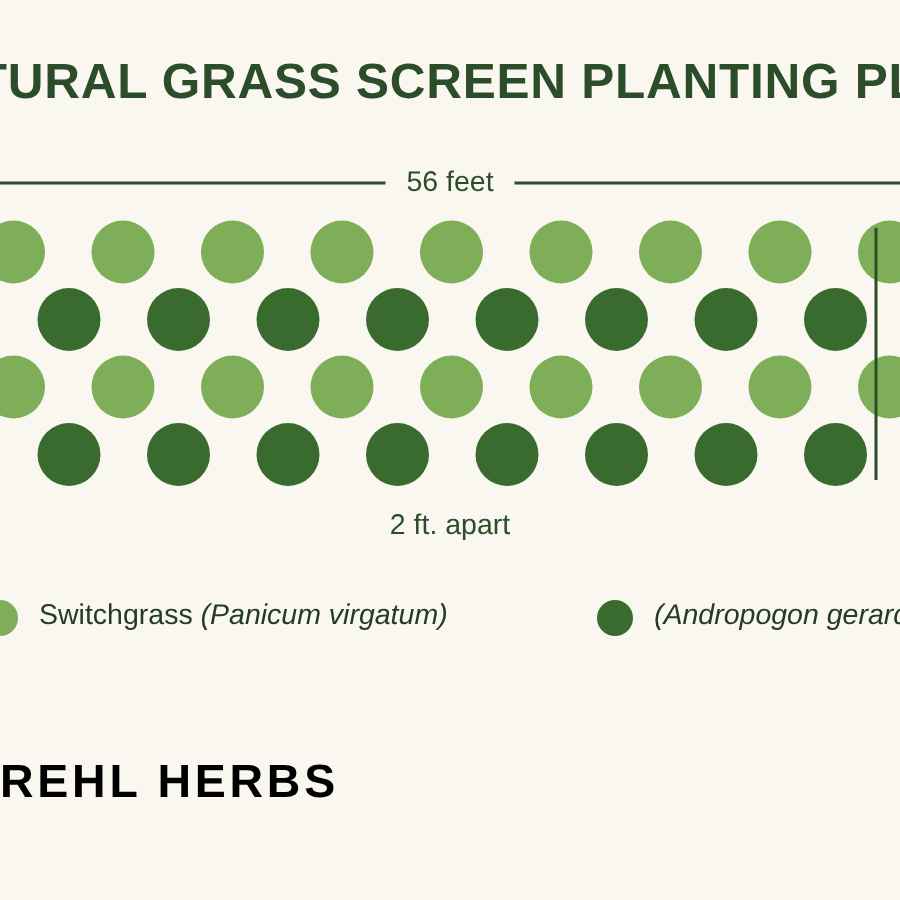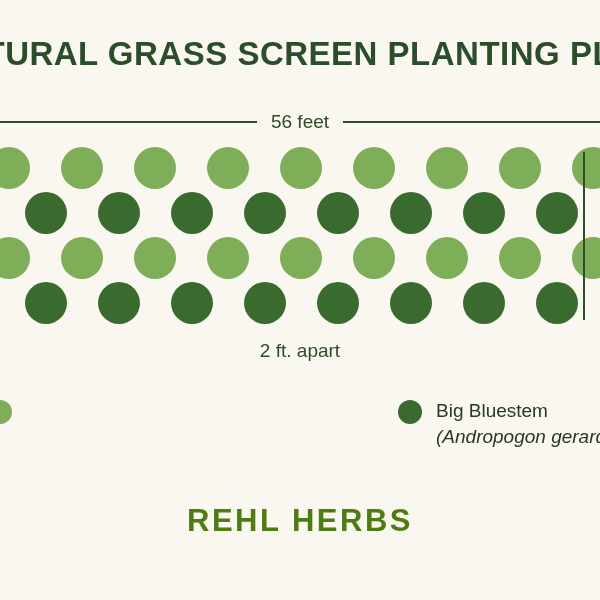--- a/index.html
+++ b/index.html
@@ -158,25 +158,24 @@
   .legend-line2 {
     display: block;
   }
 
   
   .brand {
     position: absolute;
     top: 502px;
     left: 0;
     width: 600px;
-    text-align: center;
     font-size: 31px;
     font-weight: bold;
     letter-spacing: 2.5px;
-    color: #4d7c0f;
+    color: #000000;
     line-height: 38px;
   }
 </style>
 </head>
 <body>
 
 <div id="infographic">
 
   <div class="title">NATURAL GRASS SCREEN PLANTING PLAN</div>
 
@@ -233,26 +232,28 @@
 
   <div class="height-dim-line"></div>
   <div class="height-dim-label"></div>
 
   <div class="spacing-label">2 ft. apart</div>
 
   <div class="legend">
 
     <div class="legend-item switchgrass">
       <div class="legend-swatch light"></div>
+      <div class="legend-text">
+        <span>Switchgrass</span> <span class="sci">(Panicum virgatum)</span>
+      </div>
     </div>
 
     <div class="legend-item bluestem">
       <div class="legend-swatch dark"></div>
       <div class="legend-text">
-        <span>Big Bluestem</span>
         <span class="sci legend-line2">(Andropogon gerardii)</span>
       </div>
     </div>
 
   </div>
 
   <div class="brand">REHL HERBS</div>
 
 </div>
 

